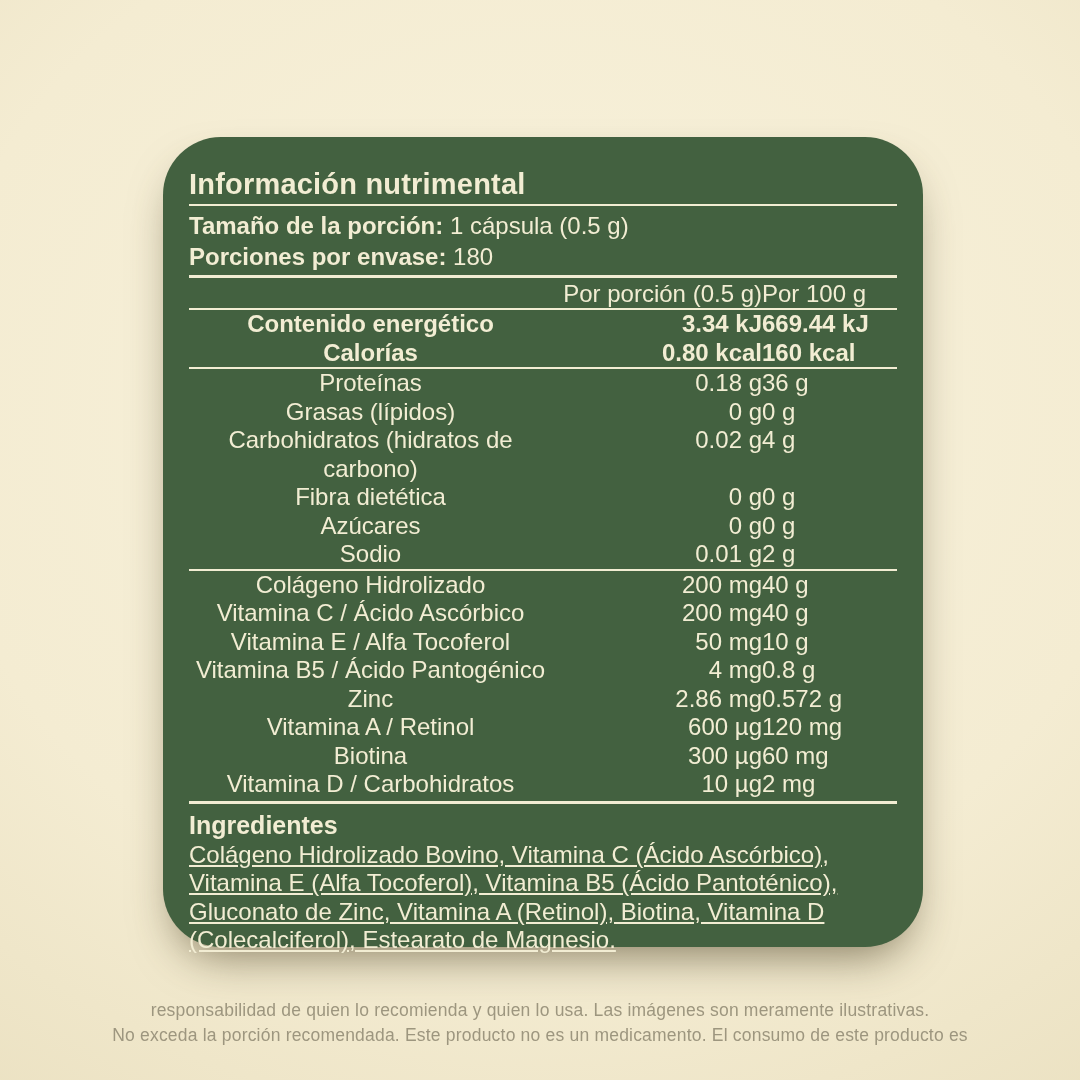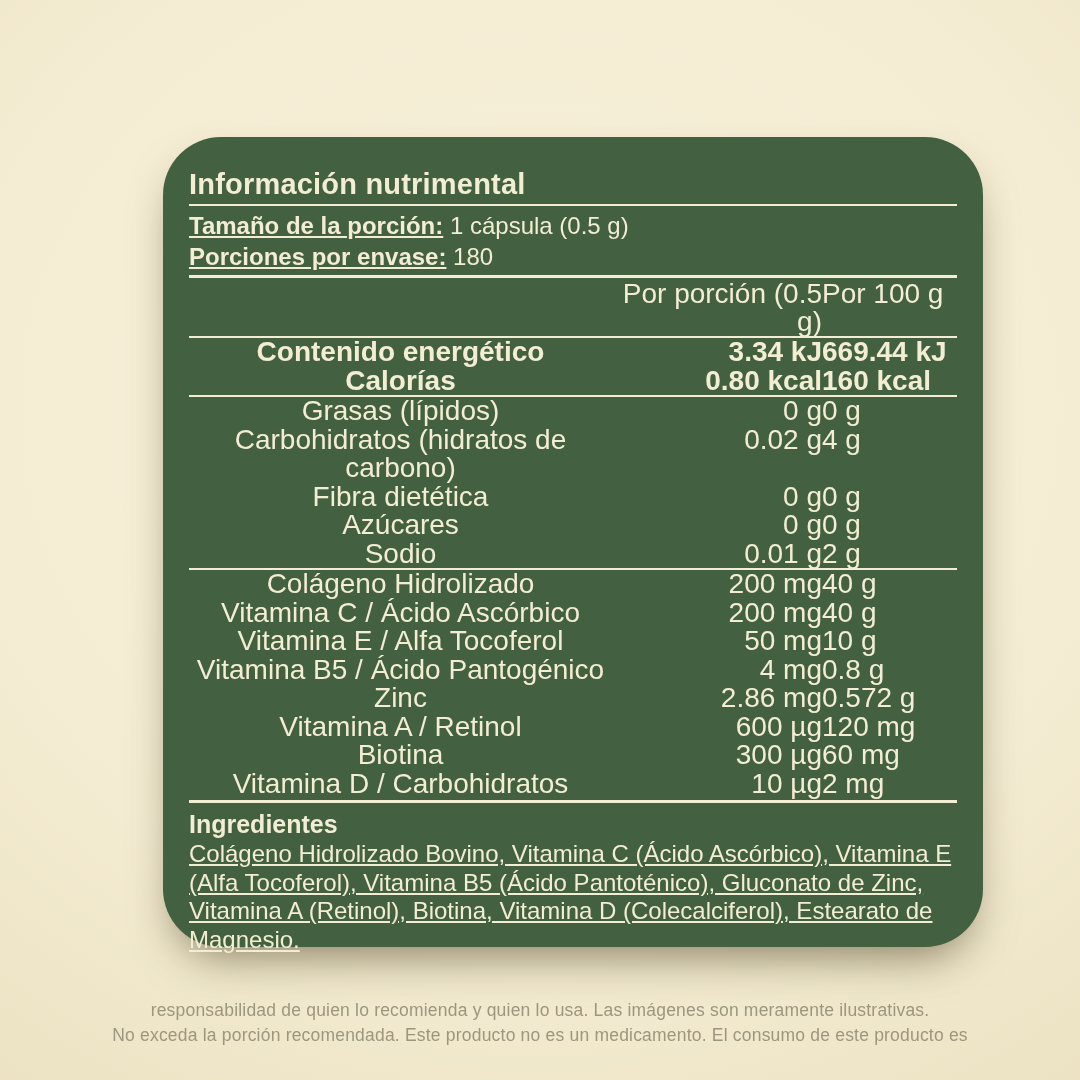--- a/index.html
+++ b/index.html
@@ -13,21 +13,21 @@
     overflow: hidden;
     font-family: "Liberation Sans", sans-serif;
     background: radial-gradient(125% 110% at 50% 38%,
                 #f8f2dc 0%, #f4ecd2 45%, #eae0c0 75%, #d9cda6 100%);
   }
 
   .card {
     position: absolute;
     left: 163px;
     top: 137px;
-    width: 820px;
+    width: 760px;
     height: 810px;
     box-sizing: border-box;
     background: #436140;
     border-radius: 58px;
     padding: 0 26px;
     color: #f2edd3;
     box-shadow: 0 22px 45px -14px rgba(75, 65, 35, 0.65);
   }
 
   .title {
@@ -47,26 +47,26 @@
   .rule.thick { height: 3px; }
   .rule.r-title { margin-top: 5px; }
   .rule.r-servings { margin-top: 3px; }
   .rule.r-ingredients { margin-top: 2px; }
 
   .serving-block { margin-top: 4px; }
   .serving-line {
     font-size: 24px;
     line-height: 31px;
   }
-  .b { font-weight: 700; text-decoration: underline; }
+  .b { font-weight: 700; }
 
   .row {
     display: flex;
     align-items: baseline;
-    font-size: 28px;
+    font-size: 24px;
     line-height: 28.5px;
   }
   .row .name  { flex: 1 1 auto; text-align: center; }
   .row .col1  { flex: 0 0 210px; text-align: right; }
   .row .col2  { flex: 0 0 135px; }
 
   .header-row { margin-top: 2px; line-height: 28px; }
 
   .rows-bold .row { font-weight: 700; }
 
@@ -138,20 +138,25 @@
         <span class="name">Calorías</span>
         <span class="col1">0.80 kcal</span>
         <span class="col2">160 kcal</span>
       </div>
     </div>
 
   <div class="rule"></div>
 
   <div>
 
+      <div class="row">
+        <span class="name">Proteínas</span>
+        <span class="col1">0.18 g</span>
+        <span class="col2">36 g</span>
+      </div>
 
       <div class="row">
         <span class="name">Grasas (lípidos)</span>
         <span class="col1">0 g</span>
         <span class="col2">0 g</span>
       </div>
 
       <div class="row">
         <span class="name">Carbohidratos (hidratos de carbono)</span>
         <span class="col1">0.02 g</span>

